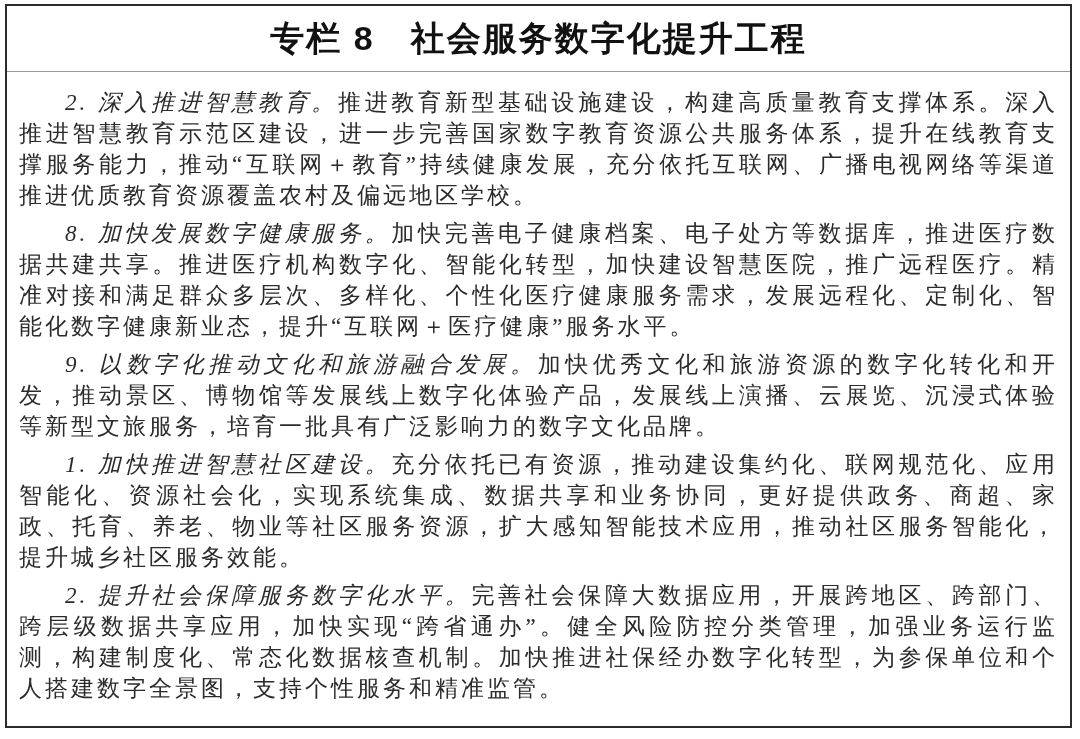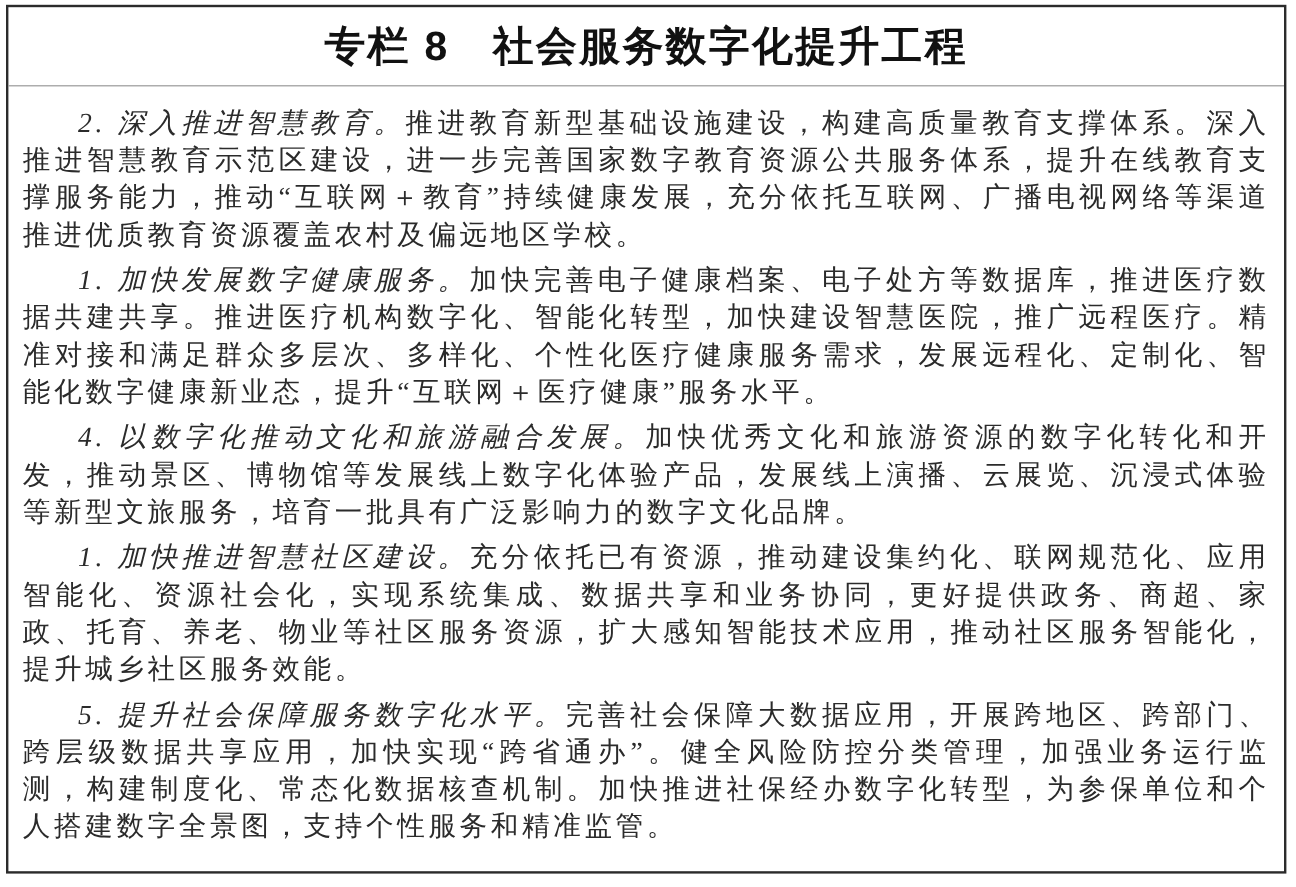--- a/index.html
+++ b/index.html
@@ -56,19 +56,19 @@
   }
 </style>
 </head>
 <body>
 
 <div class="page">
   <div class="panel">
     <div class="panel-title">专栏 8　社会服务数字化提升工程</div>
     <div class="panel-body">
       <p><span class="lead">2. 深入推进智慧教育。</span><span>推进教育新型基础设施建设，构建高质量教育支撑体系。深入推进智慧教育示范区建设，进一步完善国家数字教育资源公共服务体系，提升在线教育支撑服务能力，推动“互联网＋教育”持续健康发展，充分依托互联网、广播电视网络等渠道推进优质教育资源覆盖农村及偏远地区学校。</span></p>
-      <p><span class="lead">1. 加快发展数字健康服务。</span><span>加快完善电子健康档案、电子处方等数据库，推进医疗数据共建共享。推进医疗机构数字化、智能化转型，加快建设智慧医院，推广远程医疗。精准对接和满足群众多层次、多样化、个性化医疗健康服务需求，发展远程化、定制化、智能化数字健康新业态，提升“互联网＋医疗健康”服务水平。</span></p>
-      <p><span class="lead">4. 以数字化推动文化和旅游融合发展。</span><span>加快优秀文化和旅游资源的数字化转化和开发，推动景区、博物馆等发展线上数字化体验产品，发展线上演播、云展览、沉浸式体验等新型文旅服务，培育一批具有广泛影响力的数字文化品牌。</span></p>
+      <p><span class="lead">8. 加快发展数字健康服务。</span><span>加快完善电子健康档案、电子处方等数据库，推进医疗数据共建共享。推进医疗机构数字化、智能化转型，加快建设智慧医院，推广远程医疗。精准对接和满足群众多层次、多样化、个性化医疗健康服务需求，发展远程化、定制化、智能化数字健康新业态，提升“互联网＋医疗健康”服务水平。</span></p>
+      <p><span class="lead">9. 以数字化推动文化和旅游融合发展。</span><span>加快优秀文化和旅游资源的数字化转化和开发，推动景区、博物馆等发展线上数字化体验产品，发展线上演播、云展览、沉浸式体验等新型文旅服务，培育一批具有广泛影响力的数字文化品牌。</span></p>
       <p><span class="lead">1. 加快推进智慧社区建设。</span><span>充分依托已有资源，推动建设集约化、联网规范化、应用智能化、资源社会化，实现系统集成、数据共享和业务协同，更好提供政务、商超、家政、托育、养老、物业等社区服务资源，扩大感知智能技术应用，推动社区服务智能化，提升城乡社区服务效能。</span></p>
-      <p><span class="lead">5. 提升社会保障服务数字化水平。</span><span>完善社会保障大数据应用，开展跨地区、跨部门、跨层级数据共享应用，加快实现“跨省通办”。健全风险防控分类管理，加强业务运行监测，构建制度化、常态化数据核查机制。加快推进社保经办数字化转型，为参保单位和个人搭建数字全景图，支持个性服务和精准监管。</span></p>
+      <p><span class="lead">2. 提升社会保障服务数字化水平。</span><span>完善社会保障大数据应用，开展跨地区、跨部门、跨层级数据共享应用，加快实现“跨省通办”。健全风险防控分类管理，加强业务运行监测，构建制度化、常态化数据核查机制。加快推进社保经办数字化转型，为参保单位和个人搭建数字全景图，支持个性服务和精准监管。</span></p>
     </div>
   </div>
 </div>
 
 </body></html>

